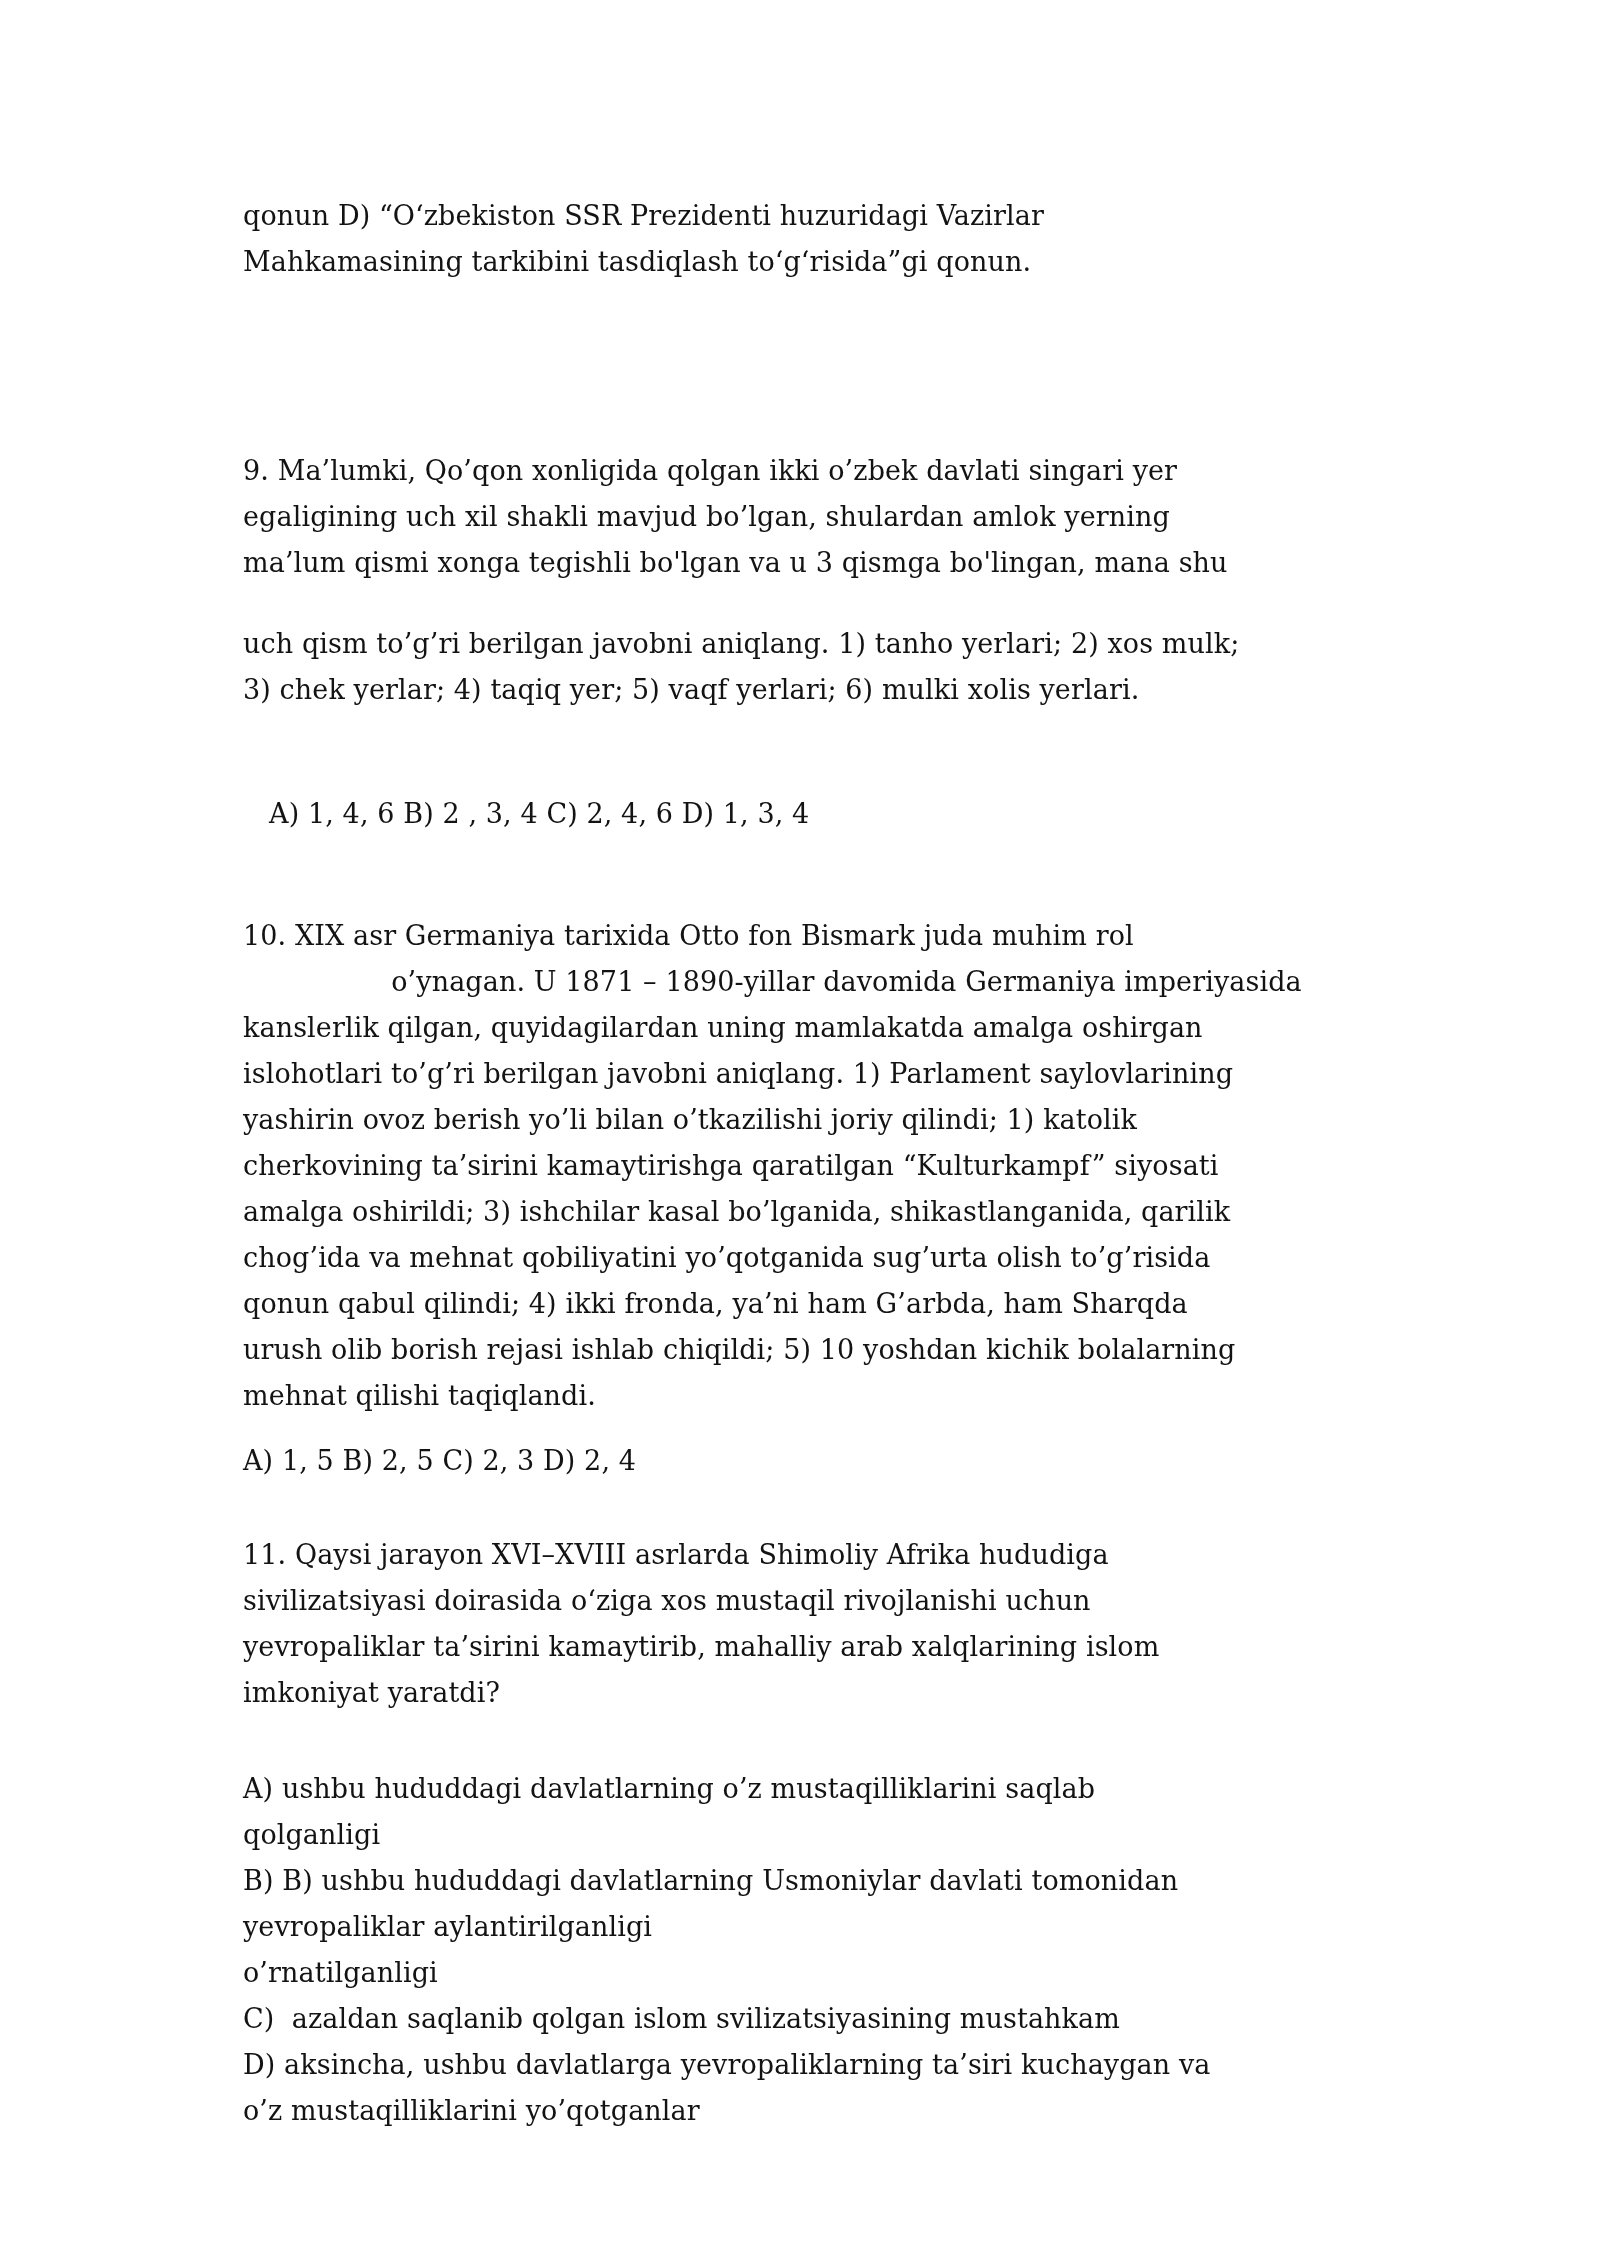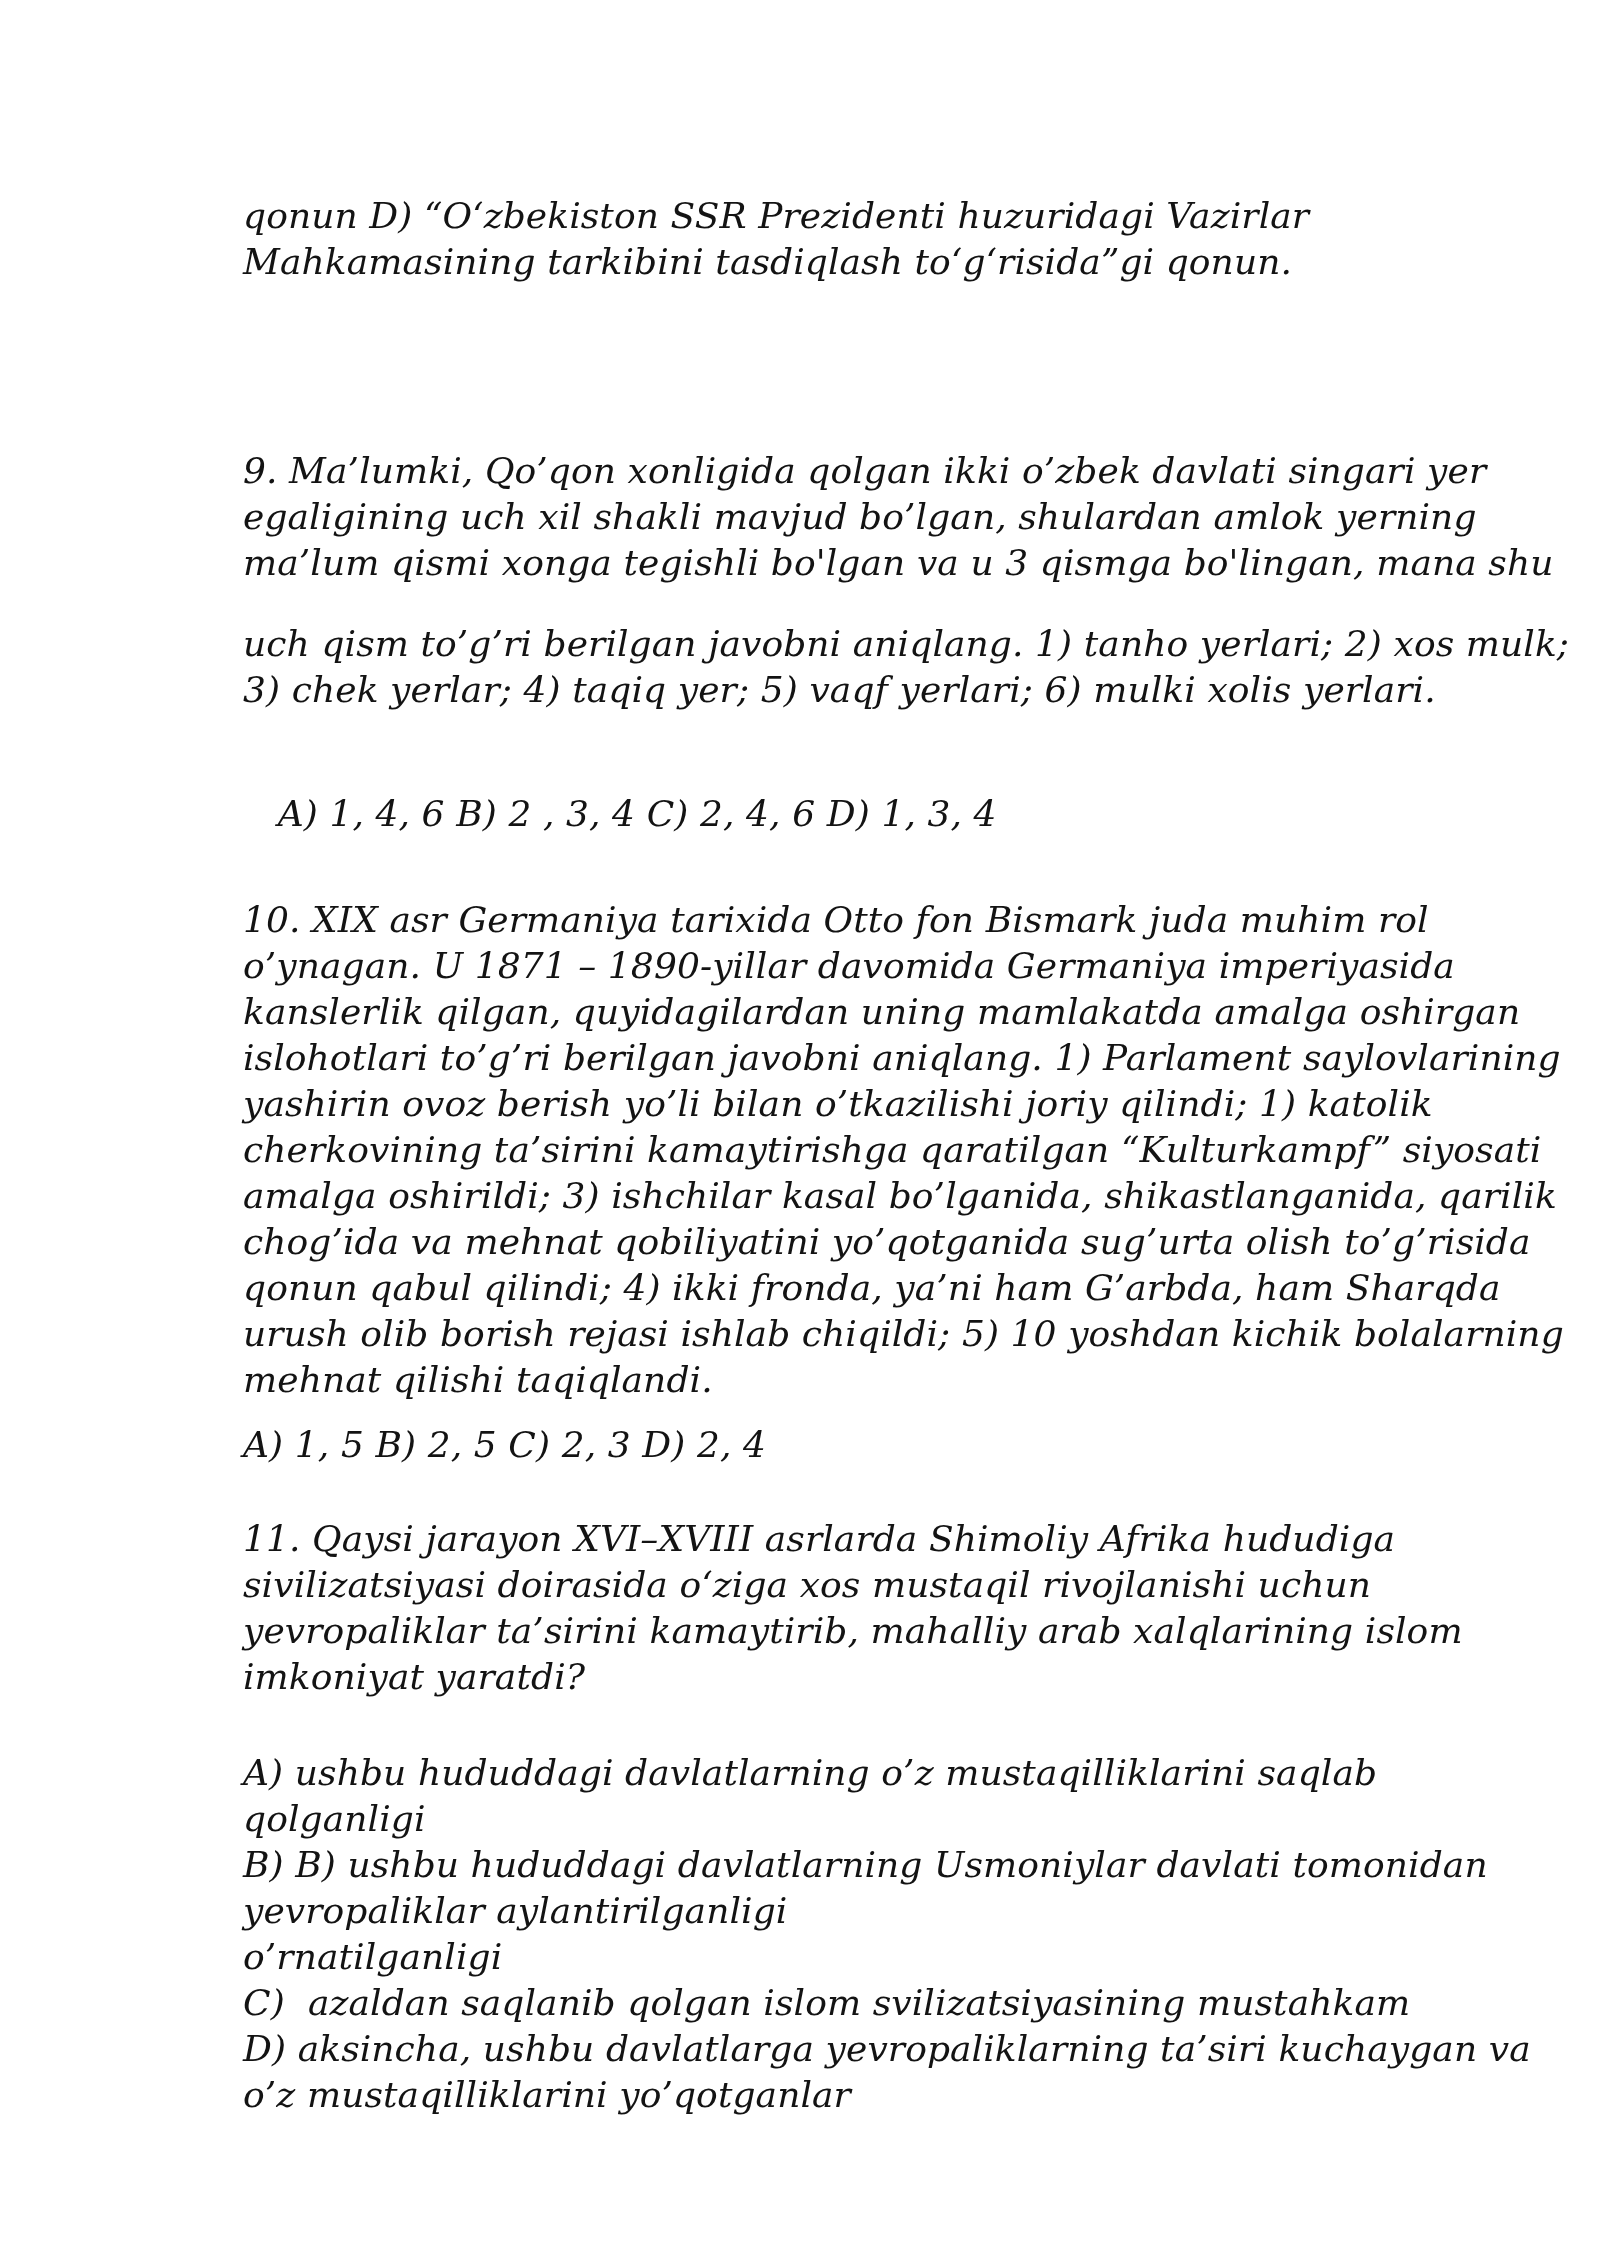--- a/index.html
+++ b/index.html
@@ -21,31 +21,30 @@
   }
   .content {
     box-sizing: border-box;
     padding: 193px 150px 0 243px;
     width: 1600px;
   }
   .block {
     margin: 0;
   }
   .line {
-    font-size: 36px;
+    font-size: 27px;
     line-height: 46px;
     color: #131313;
     white-space: pre;
     letter-spacing: 0.1px;
-    font-style: italic;
   }
   
   .content .block:nth-child(2) { margin-top: 163px; }  
   .content .block:nth-child(3) { margin-top: 78px;  }  
-  .content .block:nth-child(4) { margin-top: 60px;  }  
+  .content .block:nth-child(4) { margin-top: 76px;  }  
   .content .block:nth-child(5) { margin-top: 19px;  }  
   .content .block:nth-child(6) { margin-top: 48px;  }  
   .content .block:nth-child(7) { margin-top: 50px;  }  
 </style>
 </head>
 <body style="background: rgb(255, 255, 255);">
 
 <main class="page">
   <section class="content">
 

